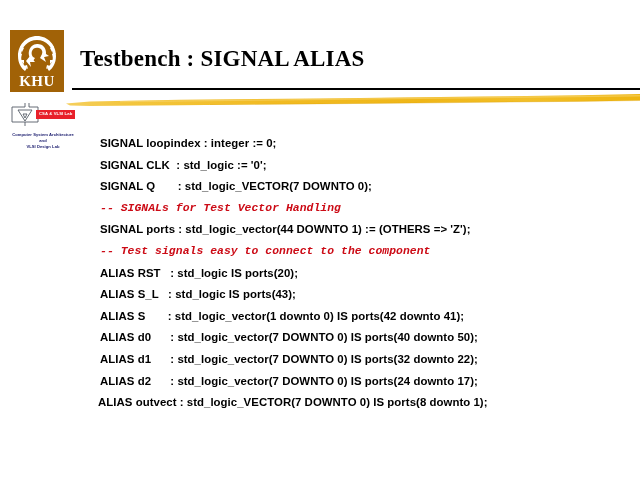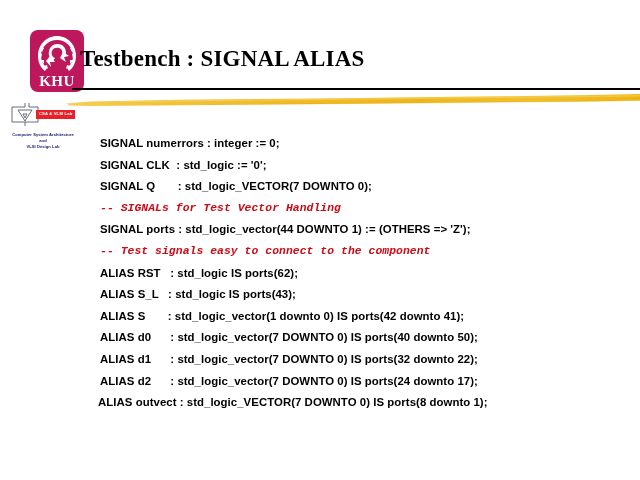--- a/index.html
+++ b/index.html
@@ -28,23 +28,23 @@
     position: absolute;
     left: 6px;
     top: 30px;
     width: 74px;
   }
 
   .khu-logo {
     position: relative;
     width: 54px;
     height: 62px;
-    margin-left: 24px;
-    background: #be185d;
-    border-radius: 8px;
+    margin-left: 4px;
+    background: #a16207;
+    border-radius: 0;
     overflow: hidden;
   }
   .khu-wreath {
     position: absolute;
     left: 3px;
     top: 2px;
     width: 48px;
     height: 42px;
   }
   .khu-text {
@@ -220,27 +220,27 @@
         <stop offset="1" stop-color="#eeb510"></stop>
       </linearGradient>
     </defs>
     <path d="M6 14.6 L30 12.6 L120 10.8 L260 9.4 L400 7.8 L520 6.2 L580 5.0
              L580 11.6 L520 12.4 L400 13.6 L260 15.0 L120 16.2 L30 17.0 L10 16.4 Z" fill="url(#brushGrad)"></path>
     <path d="M60 12.0 L200 10.4 L360 8.6 L520 6.8 L580 6.0 L580 7.6 L360 10.0 L200 11.8 L60 13.2 Z" fill="#f7d776" opacity="0.55"></path>
     <path d="M150 15.3 L330 13.8 L500 12.1 L580 11.2 L580 12.0 L500 13.0 L330 14.7 L150 16.1 Z" fill="#d99f08" opacity="0.35"></path>
   </svg>
 
   <div class="code">
-    <div class="code-line">SIGNAL numerrors : integer := 0;</div>
+    <div class="code-line">SIGNAL loopindex : integer := 0;</div>
     <div class="code-line">SIGNAL CLK  : std_logic := '0';</div>
     <div class="code-line">SIGNAL Q       : std_logic_VECTOR(7 DOWNTO 0);</div>
     <div class="code-line comment">-- SIGNALs for Test Vector Handling</div>
     <div class="code-line">SIGNAL ports : std_logic_vector(44 DOWNTO 1) := (OTHERS =&gt; 'Z');</div>
     <div class="code-line comment">-- Test signals easy to connect to the component</div>
-    <div class="code-line">ALIAS RST   : std_logic IS ports(62);</div>
+    <div class="code-line">ALIAS RST   : std_logic IS ports(20);</div>
     <div class="code-line">ALIAS S_L   : std_logic IS ports(43);</div>
     <div class="code-line">ALIAS S       : std_logic_vector(1 downto 0) IS ports(42 downto 41);</div>
     <div class="code-line">ALIAS d0      : std_logic_vector(7 DOWNTO 0) IS ports(40 downto 50);</div>
     <div class="code-line">ALIAS d1      : std_logic_vector(7 DOWNTO 0) IS ports(32 downto 22);</div>
     <div class="code-line">ALIAS d2      : std_logic_vector(7 DOWNTO 0) IS ports(24 downto 17);</div>
     <div class="code-line outdent">ALIAS outvect : std_logic_VECTOR(7 DOWNTO 0) IS ports(8 downto 1);</div>
   </div>
 
 </div>
 

